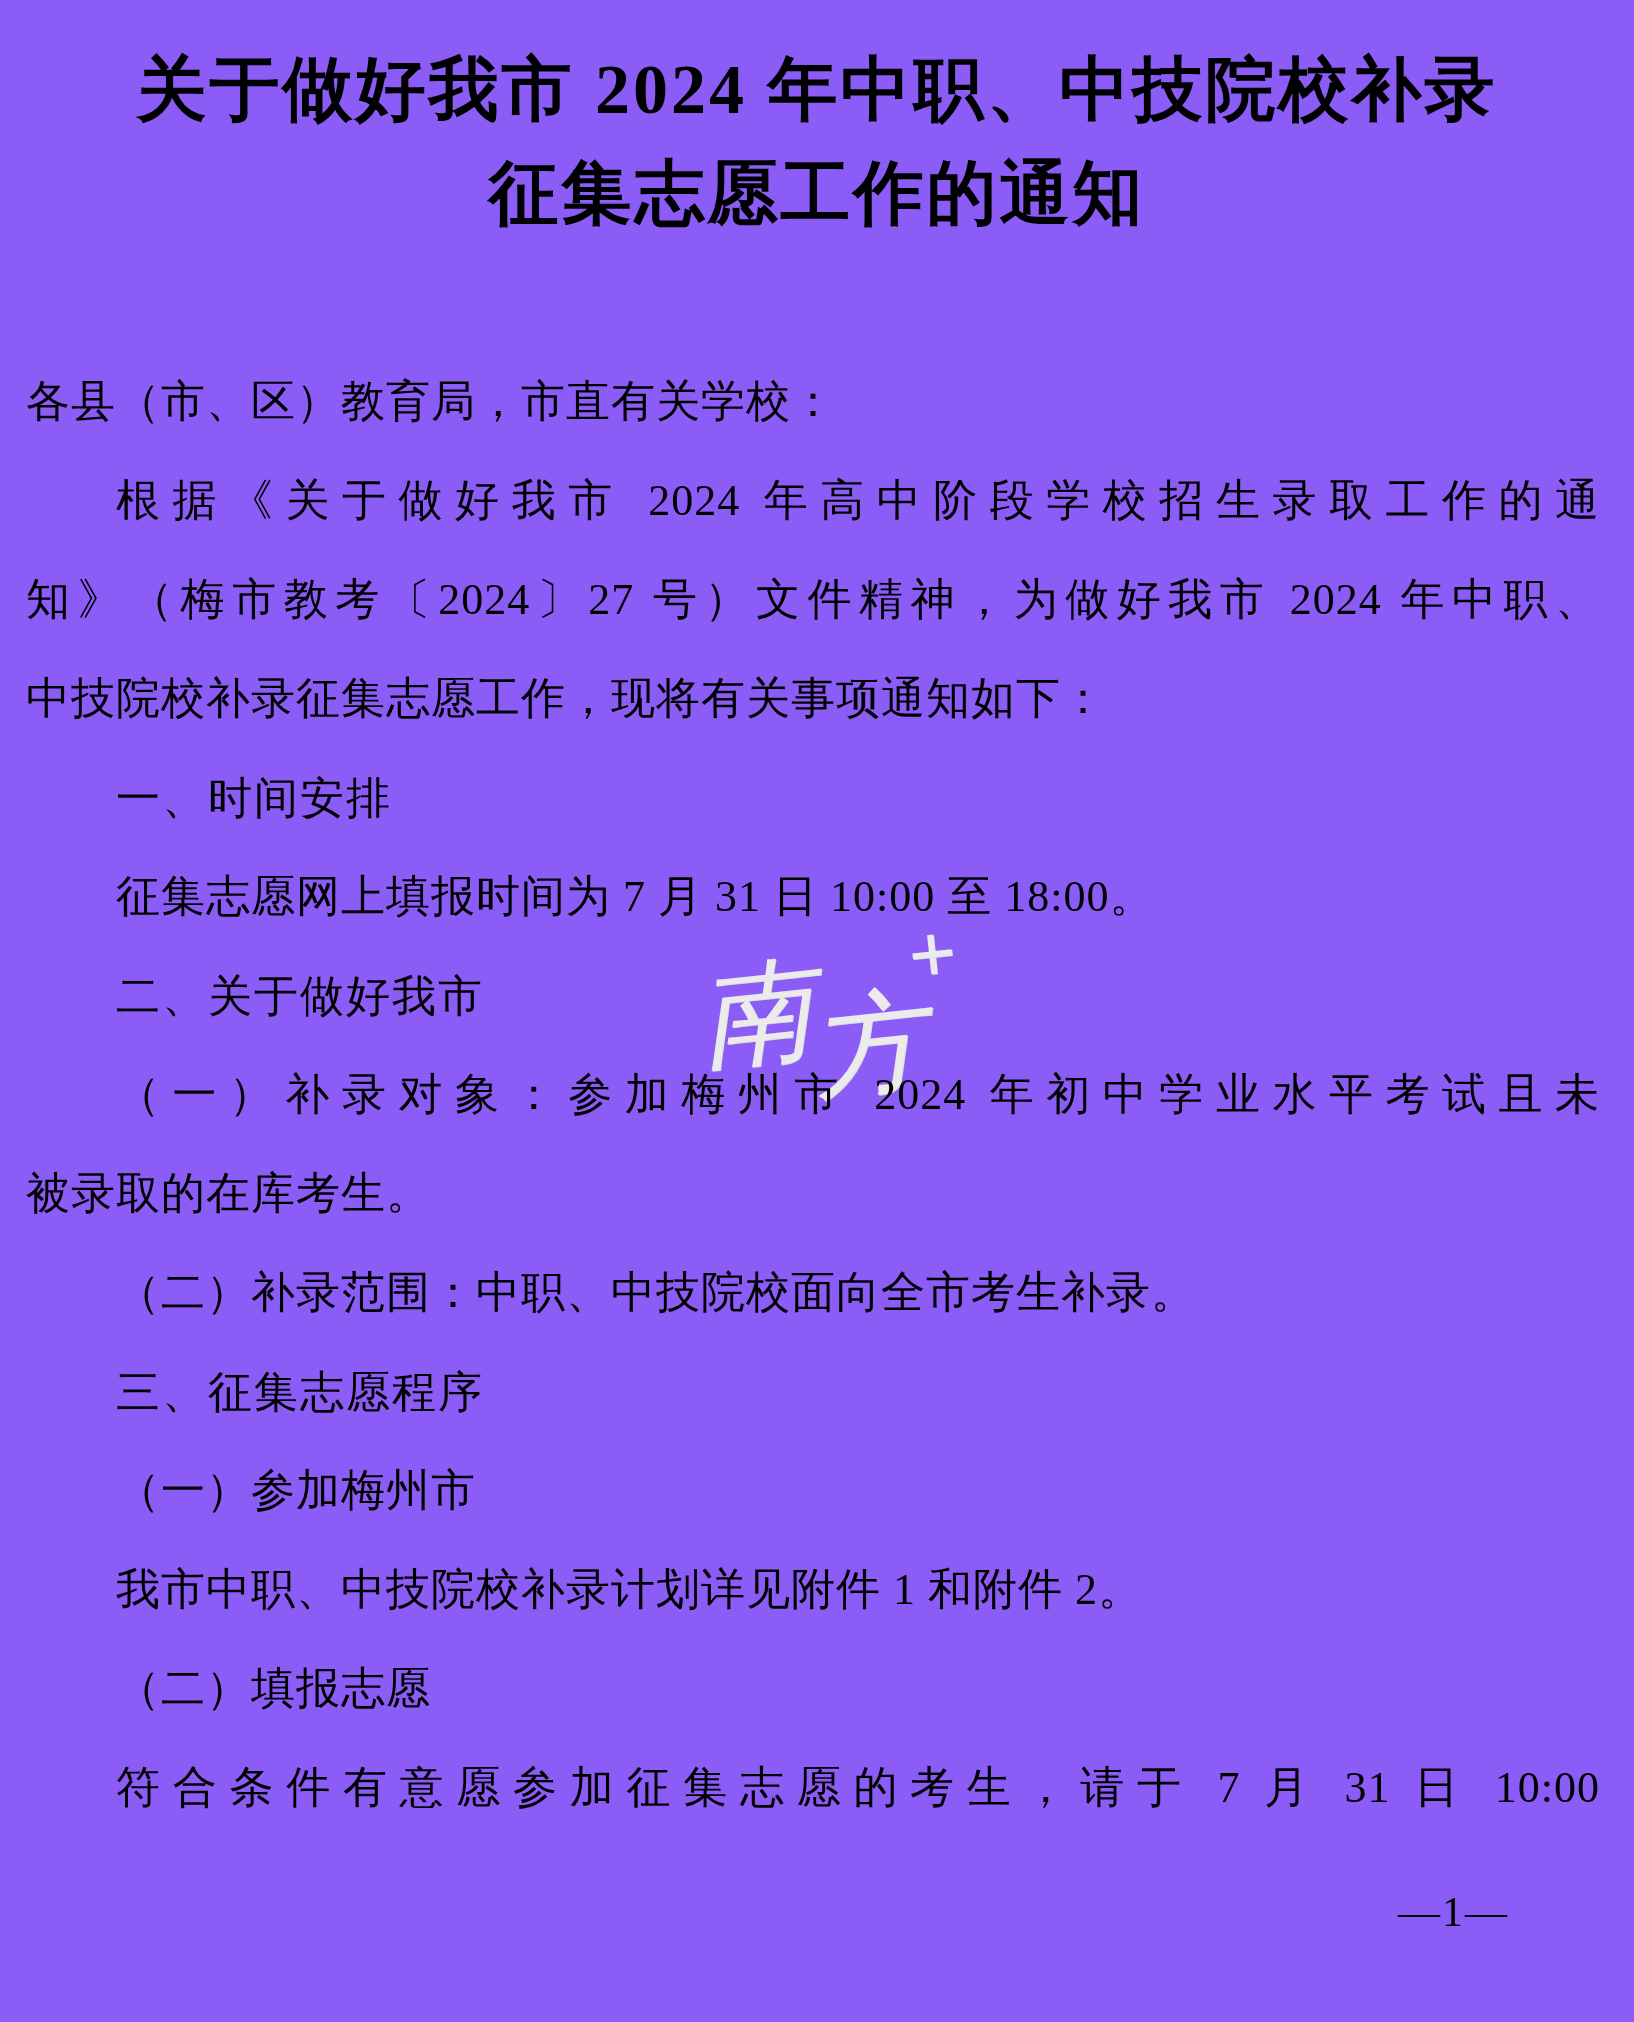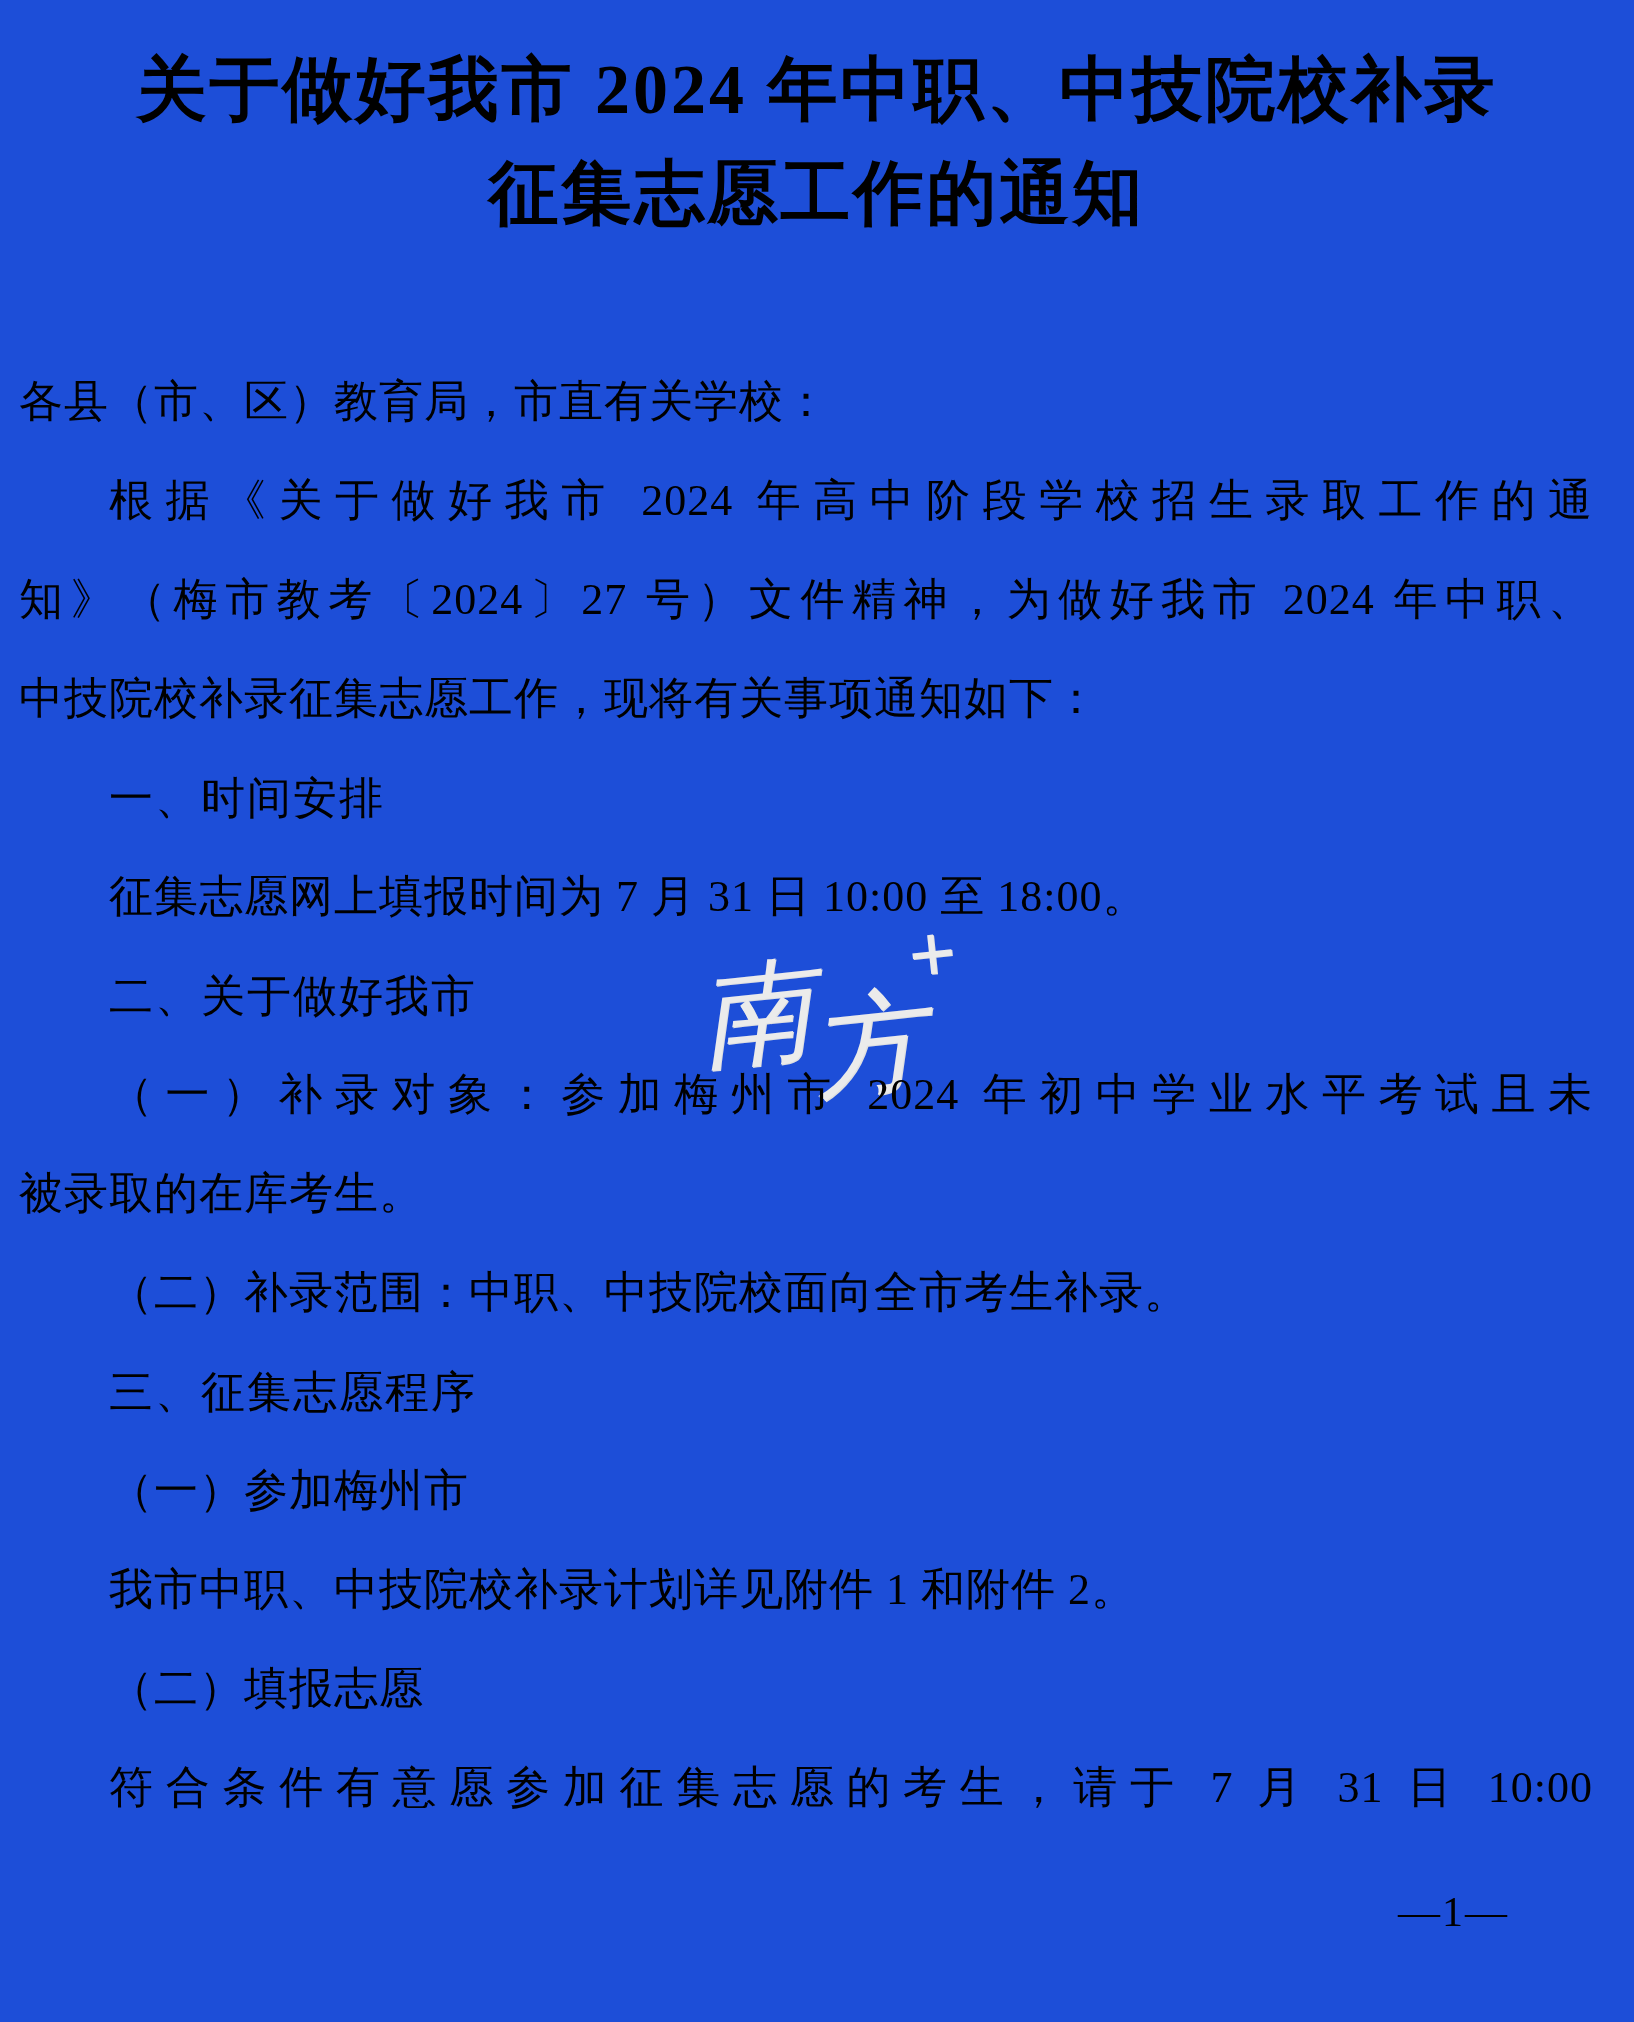--- a/index.html
+++ b/index.html
@@ -1,20 +1,20 @@
 <!DOCTYPE html>
 <html><head>
 <meta charset="utf-8">
 <style>
   html, body { margin:0; padding:0; background:#ffffff; }
   .page {
     position: relative;
     width: 1634px;
     height: 2022px;
-    background: #1d4ed8;
+    background: #8b5cf6;
     color: #000000;
     overflow: hidden;
     font-family: "Liberation Serif", serif;
   }
 
   
   .title-block {
     position: absolute;
     top: 38px;
     left: 0;
@@ -24,21 +24,21 @@
     font-weight: 700;
     font-size: 70px;
     line-height: 104px;
     letter-spacing: 3px;
   }
 
   
   .doc-body {
     position: absolute;
     top: 352px;
-    left: 19px;
+    left: 26px;
     width: 1574px;
     font-size: 44px;
     font-family: "Liberation Serif", serif;
   }
   .line {
     height: 99px;
     line-height: 99px;
     white-space: nowrap;
     letter-spacing: 1px;
   }

